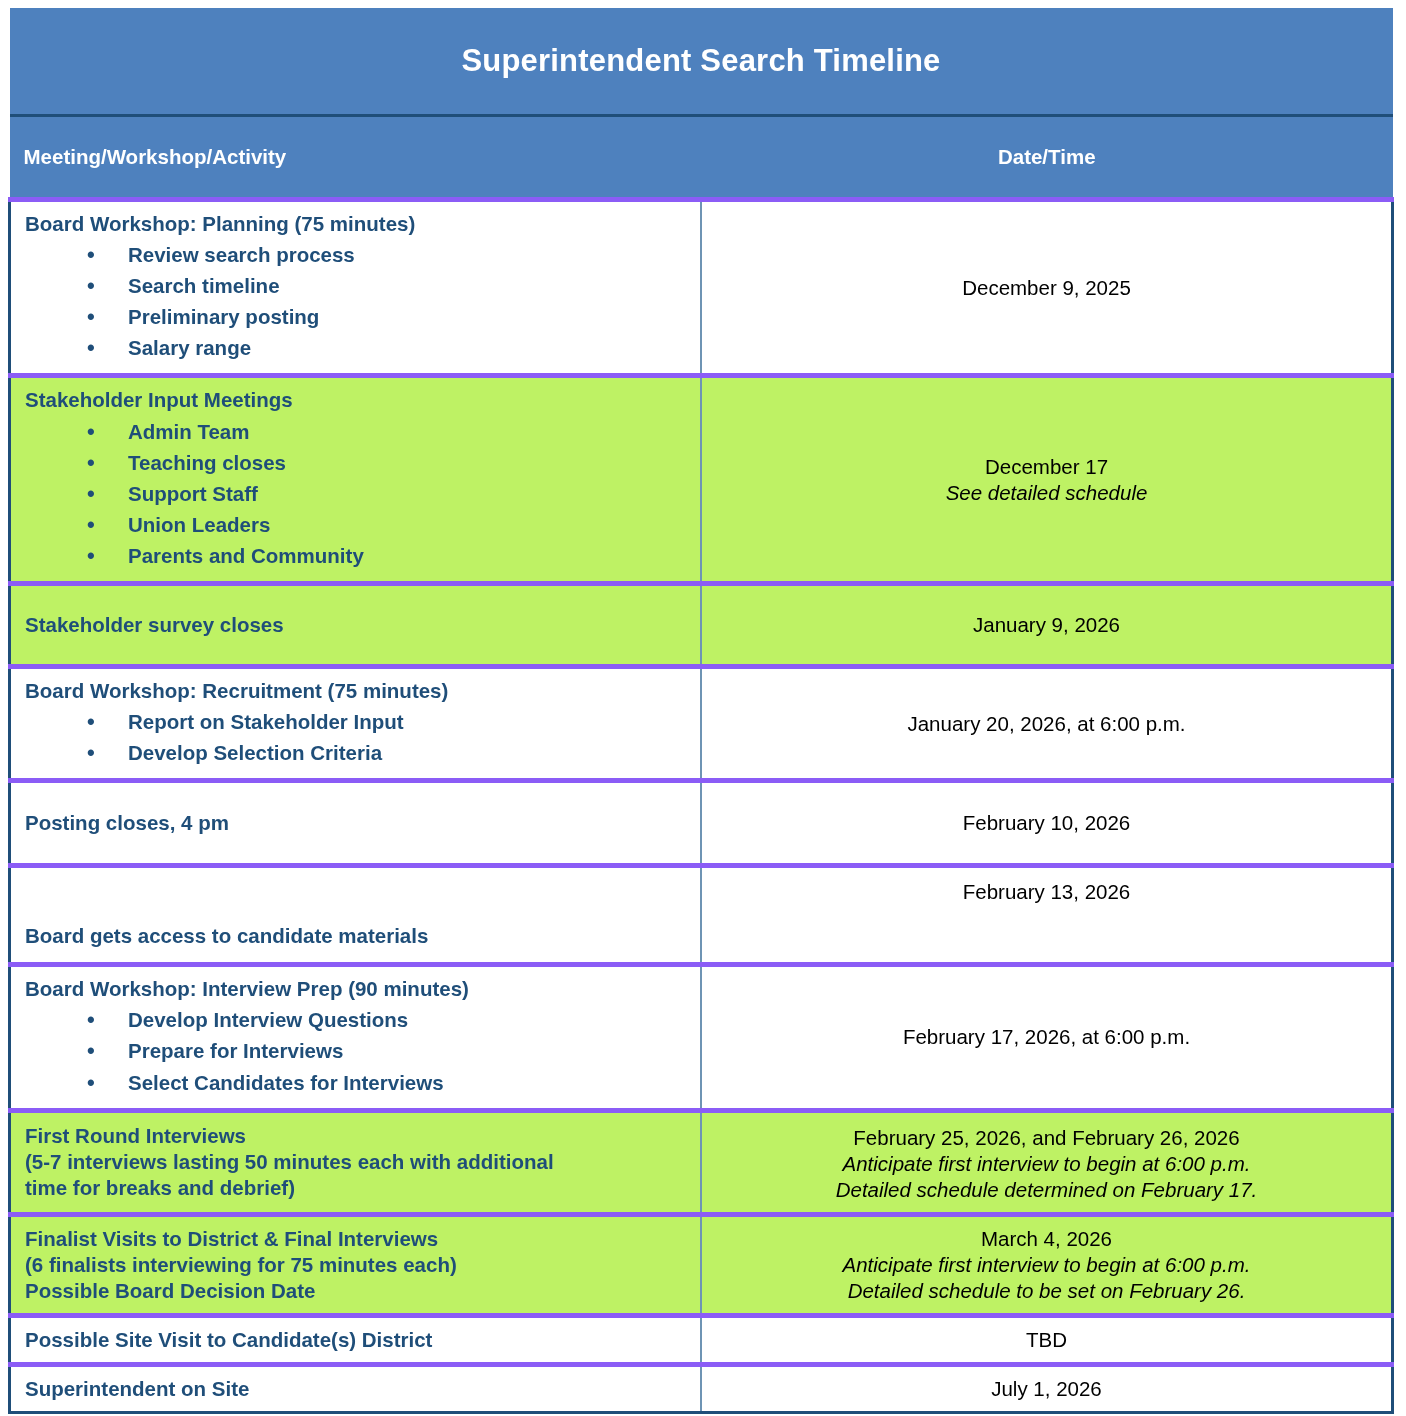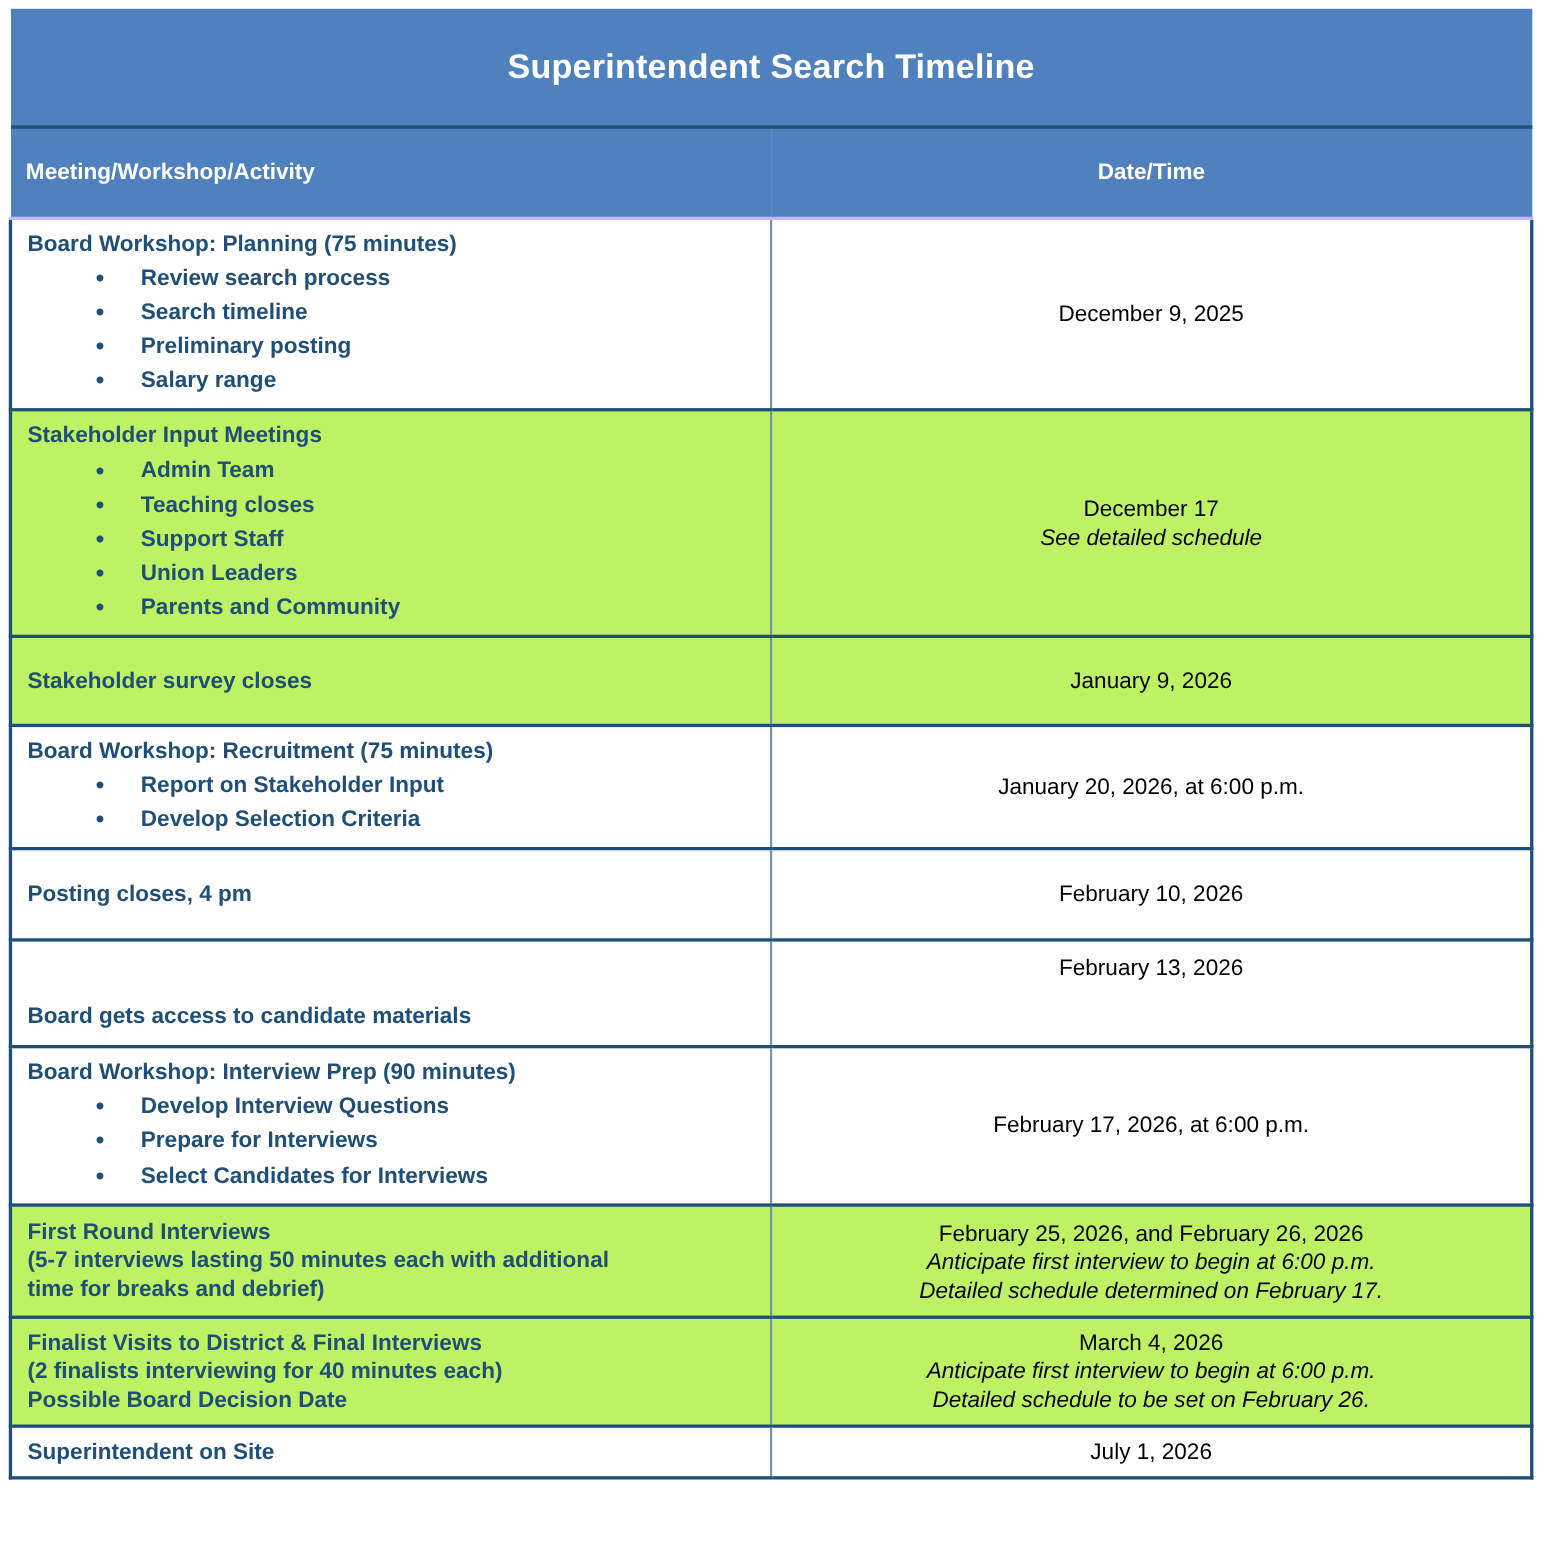--- a/index.html
+++ b/index.html
@@ -64,21 +64,21 @@
   .colhead-activity {
     text-align: left;
     padding-left: 14px !important;
   }
   .colhead-date {
     text-align: center;
   }
 
   
   .cell {
-    border-top: 3px solid #8b5cf6;
+    border-top: 5px solid #8b5cf6;
     border-bottom: 3px solid #1F4E79;
     font-size: 20.5px;
   }
   .cell-activity {
     border-left: 3px solid #1F4E79;
     border-right: 2px solid #6E94B4;
     color: #1F4E79;
     font-weight: bold;
     text-align: left;
     padding: 9px 10px 9px 14px !important;
@@ -261,30 +261,38 @@
         <td class="cell cell-date va-top" style="padding-top:12px !important;">
           <span class="date-main">February 25, 2026, and February 26, 2026</span>
           <span class="date-note">Anticipate first interview to begin at 6:00 p.m.</span>
           <span class="date-note">Detailed schedule determined on February 17.</span>
         </td>
       </tr>
 
       <tr class="row-green">
         <td class="cell cell-activity va-middle">
           <span class="act-heading">Finalist Visits to District &amp; Final Interviews</span>
-          <span class="act-line">(2 finalists interviewing for 40 minutes each)</span>
+          <span class="act-line">(6 finalists interviewing for 75 minutes each)</span>
           <span class="act-line">Possible Board Decision Date</span>
         </td>
         <td class="cell cell-date va-middle">
           <span class="date-main">March 4, 2026</span>
           <span class="date-note">Anticipate first interview to begin at 6:00 p.m.</span>
           <span class="date-note">Detailed schedule to be set on February 26.</span>
         </td>
       </tr>
 
+      <tr class="row-white">
+        <td class="cell cell-activity va-middle" style="height:36px; padding-top:4px !important; padding-bottom:4px !important;">
+          <span class="act-heading">Possible Site Visit to Candidate(s) District</span>
+        </td>
+        <td class="cell cell-date va-middle" style="padding-top:4px !important; padding-bottom:4px !important;">
+          <span class="date-plain">TBD</span>
+        </td>
+      </tr>
 
       <tr class="row-white">
         <td class="cell cell-activity va-middle" style="height:36px; padding-top:4px !important; padding-bottom:4px !important;">
           <span class="act-heading">Superintendent on Site</span>
         </td>
         <td class="cell cell-date va-middle" style="padding-top:4px !important; padding-bottom:4px !important;">
           <span class="date-main">July 1, 2026</span>
         </td>
       </tr>
 

